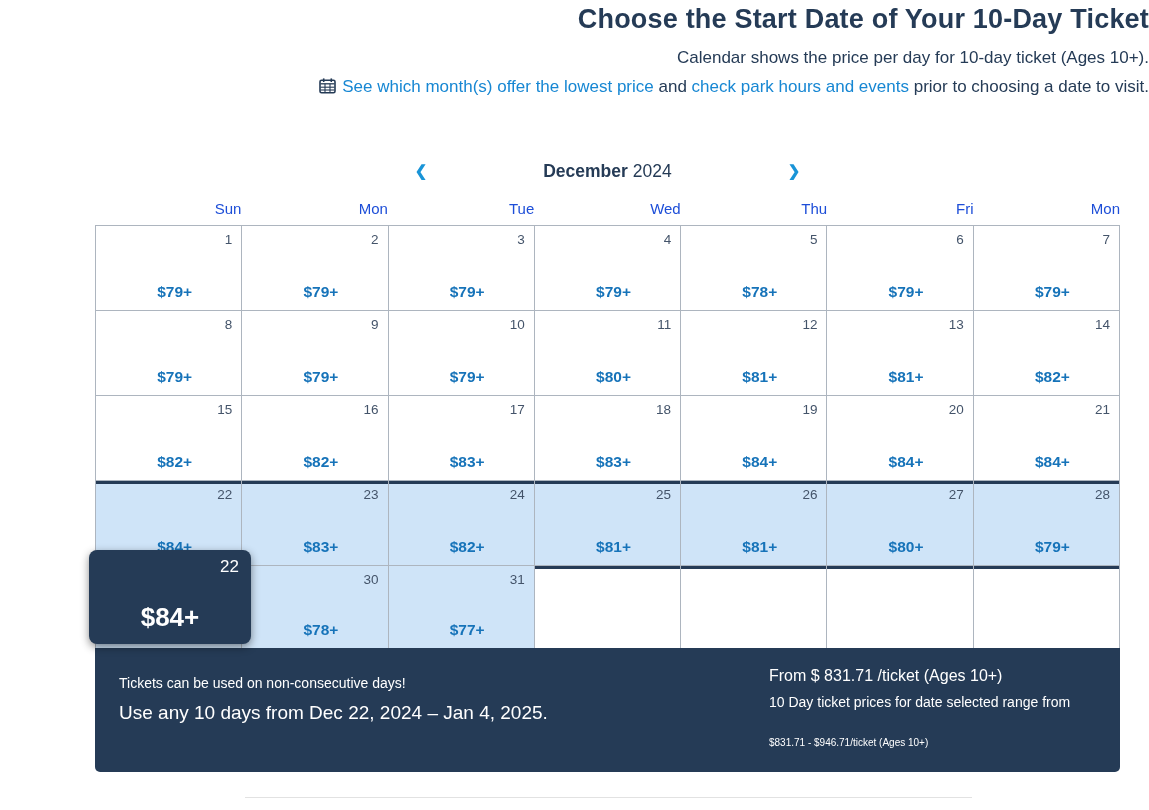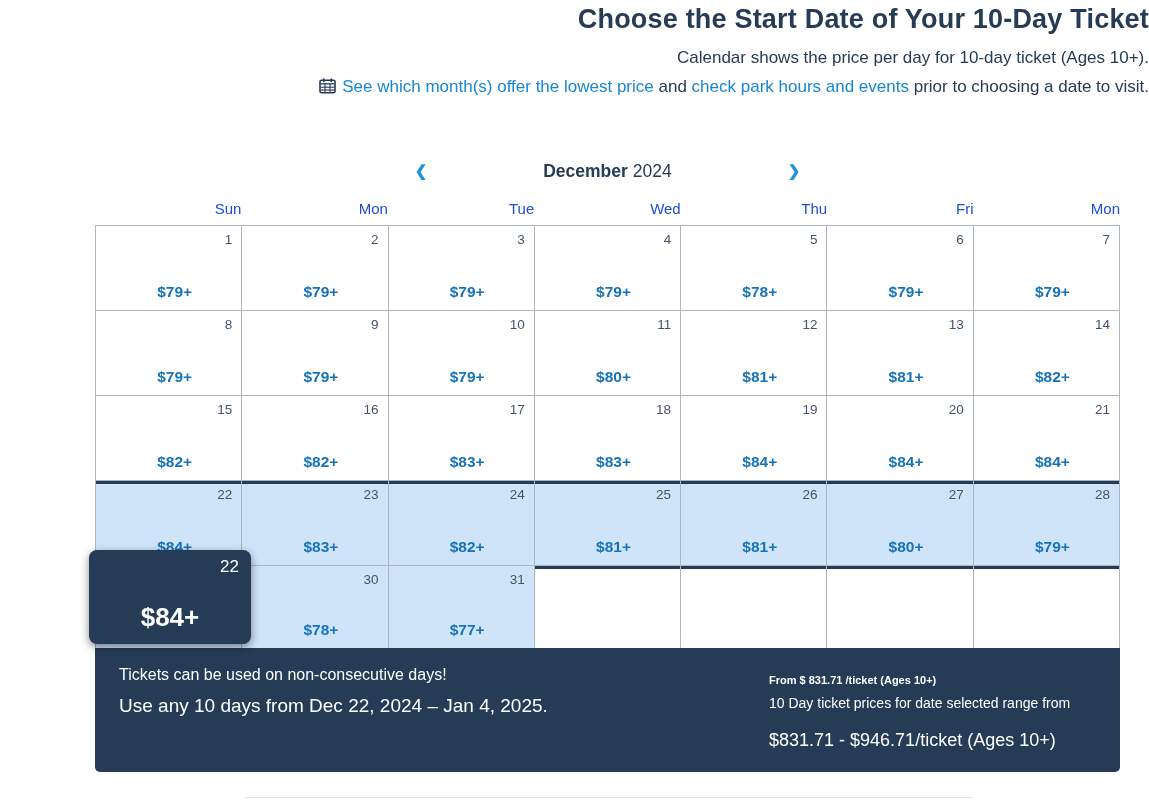--- a/index.html
+++ b/index.html
@@ -36,27 +36,27 @@
   .empty{background:#fff;cursor:default;}
   .after-range{box-shadow:inset 0 3px 0 #253B56;}
   
   .selected-overlay{position:absolute;left:-7px;top:324px;width:162px;height:94px;background:#253B56;
                     border-radius:8px;box-shadow:0 3px 9px rgba(0,0,0,.45);z-index:5;color:#fff;cursor:pointer;}
   .sel-num{position:absolute;top:7px;right:12px;font-size:17px;}
   .sel-price{position:absolute;bottom:11px;left:0;right:0;text-align:center;font-size:26px;font-weight:600;}
   
   .footer{height:124px;background:#253B56;color:#fff;display:flex;justify-content:space-between;
           padding:13px 26px 13px 24px;box-sizing:border-box;border-radius:0 0 5px 5px;}
-  .f-note{font-size:16px;margin-top:5px;}
+  .f-note{font-size:14px;margin-top:14px;}
   .f-range{font-size:19px;margin-top:11px;}
   .f-right{width:325px;}
   .f-perday{font-size:12px;margin-top:3px;}
-  .f-perticket{font-size:11px;margin-top:13px;font-weight:bold;}
+  .f-perticket{font-size:16px;margin-top:6px;}
   .f-rangelabel{font-size:14px;margin-top:9px;}
-  .f-rangeprices{font-size:18px;margin-top:19px;}
+  .f-rangeprices{font-size:10px;margin-top:27px;}
   
   .bottom-divider{position:absolute;left:245px;top:797px;width:727px;height:1px;background:#E2E2E2;}
 </style>
 </head>
 <body>
 
 <div class="page">
 
   <div class="header">
     <h1 class="page-title">Choose the Start Date of Your 10-Day Ticket</h1>

